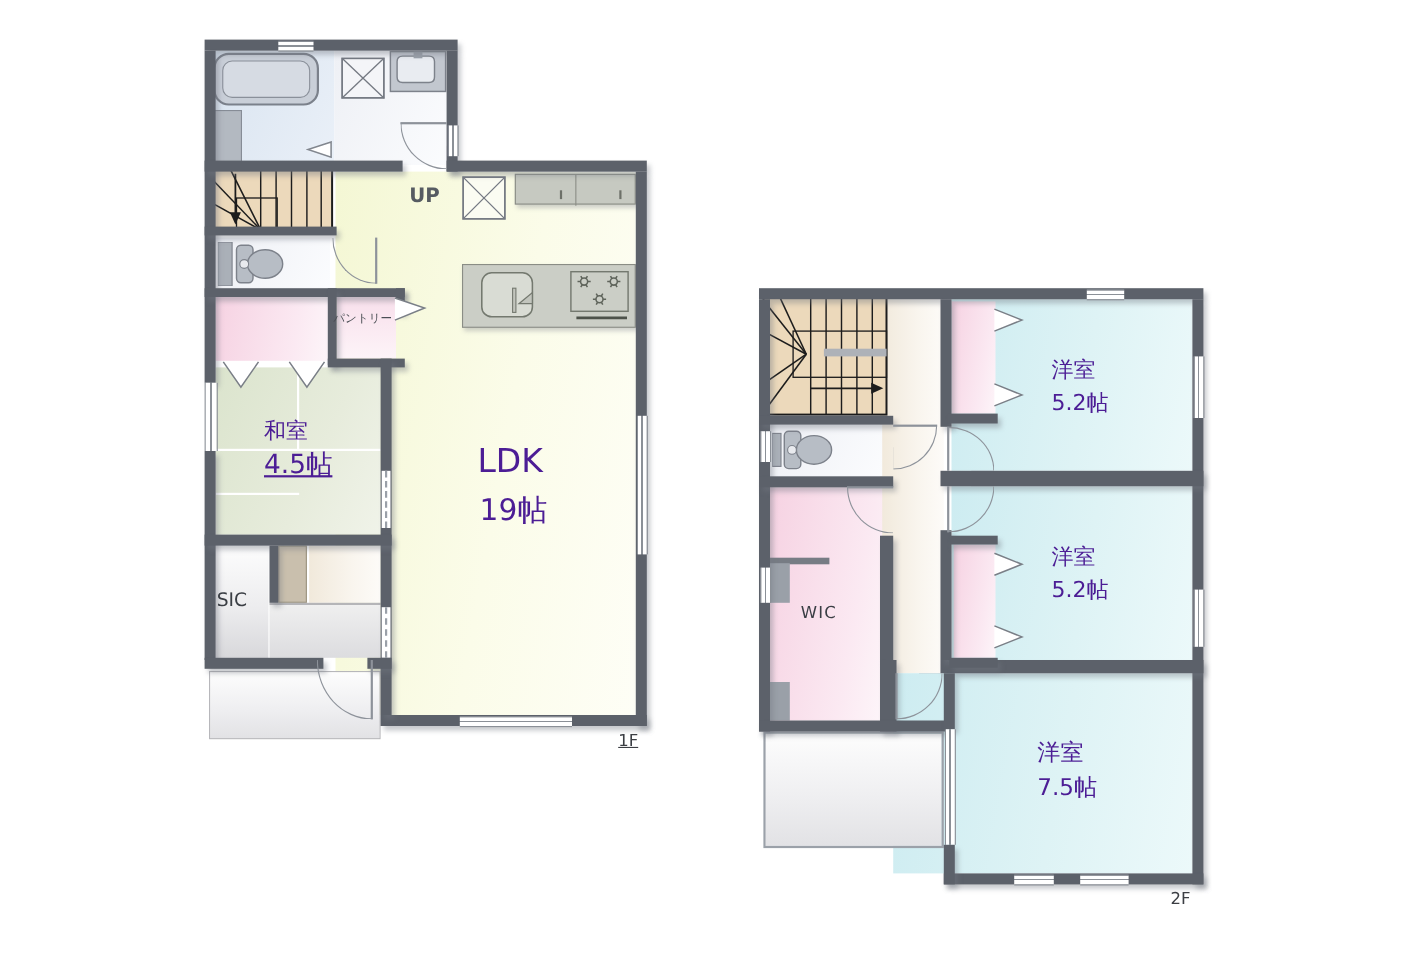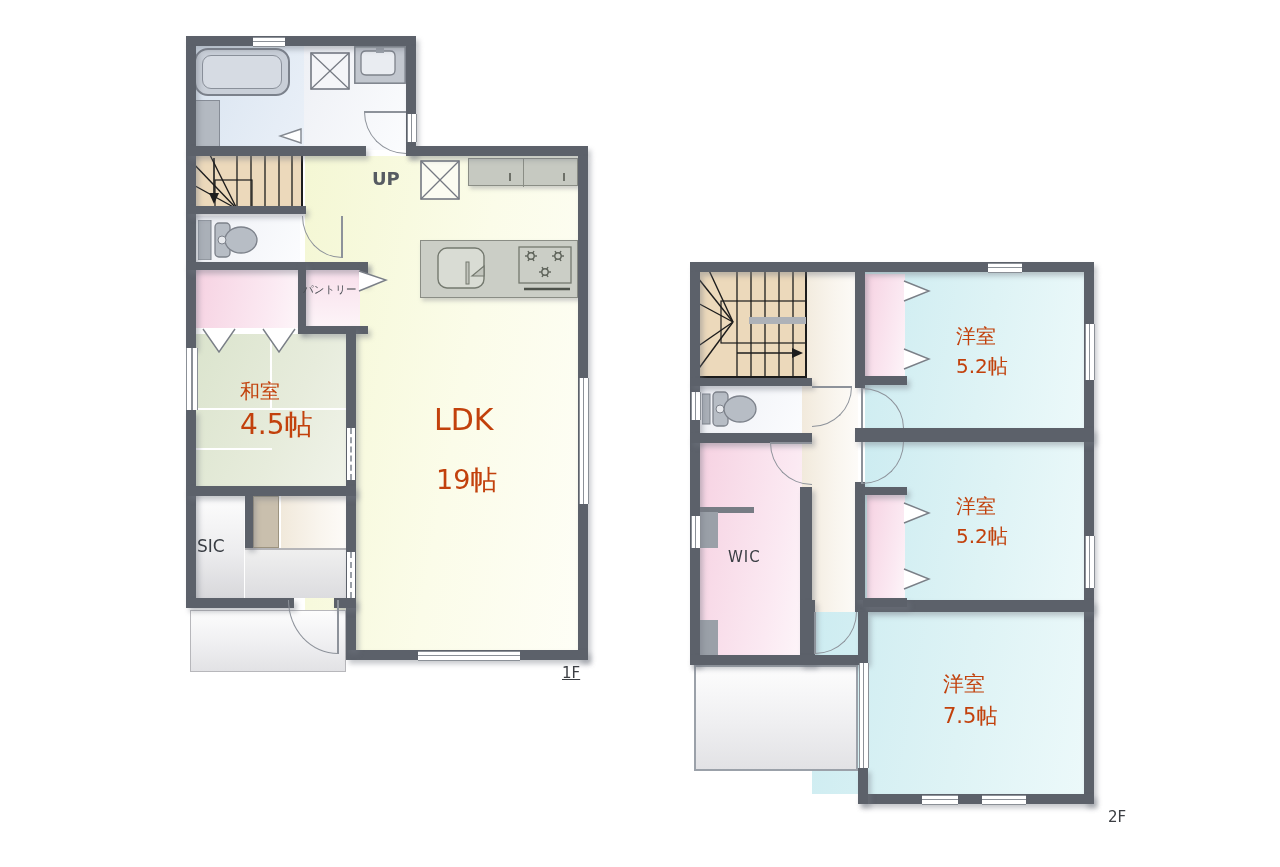--- a/index.html
+++ b/index.html
@@ -26,21 +26,21 @@
   
   .arc{position:absolute;box-sizing:border-box;}
   .arc-bl{border-left:1.5px solid #8d929a;border-bottom:1.5px solid #8d929a;border-bottom-left-radius:100% 100%;}
   .arc-br{border-right:1.5px solid #8d929a;border-bottom:1.5px solid #8d929a;border-bottom-right-radius:100% 100%;}
   .arc-tr{border-top:1.5px solid #8d929a;border-right:1.5px solid #8d929a;border-top-right-radius:100% 100%;}
   .leaf{position:absolute;background:#8d929a;}
   
   .slide{position:absolute;background:#fff;}
   .slide::before{content:"";position:absolute;left:50%;top:0;bottom:0;width:0;border-left:2px dashed #9aa0a8;margin-left:-1px;}
   .tat{position:absolute;background:#ffffff;}
-  .lbl{position:absolute;white-space:nowrap;color:#c2410c;}
+  .lbl{position:absolute;white-space:nowrap;color:#4c1d95;}
   .tag{position:absolute;font-size:15px;color:#3b3e43;}
   .furn{position:absolute;}
   .cab{position:absolute;background:#c6c9c1;border:1px solid #8a8d85;box-sizing:border-box;box-shadow:2px 3px 4px rgba(120,124,134,.35);}
   svg{display:block;}
 </style>
 </head>
 <body>
 
 <div class="canvas">
 
@@ -184,23 +184,23 @@
     <svg class="furn" style="left:262px;top:328px;" width="34" height="26" viewBox="0 0 34 26">
       <polyline points="1,1 17,24 33,1" fill="#ffffff" stroke="#7a7f87" stroke-width="1.4"></polyline>
     </svg>
     <svg class="furn" style="left:358px;top:270px;" width="30" height="22" viewBox="0 0 30 22">
       <polyline points="1,1 28,10 1,21" fill="#ffffff" stroke="#7a7f87" stroke-width="1.4"></polyline>
     </svg>
 
     <div class="lbl" style="left:372px;top:168px;font-size:18px;font-weight:bold;color:#565b62;">UP</div>
     <div class="lbl" style="left:303px;top:283px;font-size:10.5px;color:#4a4e54;">パントリー</div>
     <div class="lbl" style="left:240px;top:378px;font-size:20px;">和室</div>
-    <div class="lbl" style="left:240px;top:406px;font-size:28px;">4.5帖</div>
+    <div class="lbl" style="left:240px;top:406px;font-size:24px;text-decoration:underline;">4.5帖</div>
     <div class="lbl" style="left:434px;top:402px;font-size:30px;">LDK</div>
-    <div class="lbl" style="left:436px;top:446px;font-size:27px;margin-top:16px;">19帖</div>
+    <div class="lbl" style="left:436px;top:446px;font-size:27px;">19帖</div>
     <div class="lbl" style="left:197px;top:536px;font-size:17px;color:#3a3e44;">SIC</div>
     <div class="tag" style="left:562px;top:664px;text-decoration:underline;">1F</div>
   </section>
 
   <section>
 
     <div class="rm f-beige" style="left:800px;top:272px;width:58px;height:340px;"></div>
     <div class="rm f-white" style="left:700px;top:386px;width:102px;height:47px;"></div>
     <div class="rm f-pink" style="left:700px;top:443px;width:102px;height:212px;"></div>
     <div class="rm" style="left:700px;top:507px;width:54px;height:6px;background:#777c84;"></div>
@@ -289,16 +289,16 @@
       <polyline points="1,1 26,11 1,21" fill="#ffffff" stroke="#7a7f87" stroke-width="1.4"></polyline>
     </svg>
 
     <div class="lbl" style="left:956px;top:323px;font-size:20px;">洋室</div>
     <div class="lbl" style="left:956px;top:353px;font-size:20px;">5.2帖</div>
     <div class="lbl" style="left:956px;top:493px;font-size:20px;">洋室</div>
     <div class="lbl" style="left:956px;top:523px;font-size:20px;">5.2帖</div>
     <div class="lbl" style="left:943px;top:670px;font-size:21px;">洋室</div>
     <div class="lbl" style="left:943px;top:702px;font-size:21px;">7.5帖</div>
     <div class="lbl" style="left:728px;top:548px;font-size:15px;letter-spacing:1px;color:#3a3e44;text-align:center;">WIC</div>
-    <div class="tag" style="left:1064px;top:808px;margin-left:44px;">2F</div>
+    <div class="tag" style="left:1064px;top:808px;">2F</div>
   </section>
 
 </div>
 
 </body></html>

